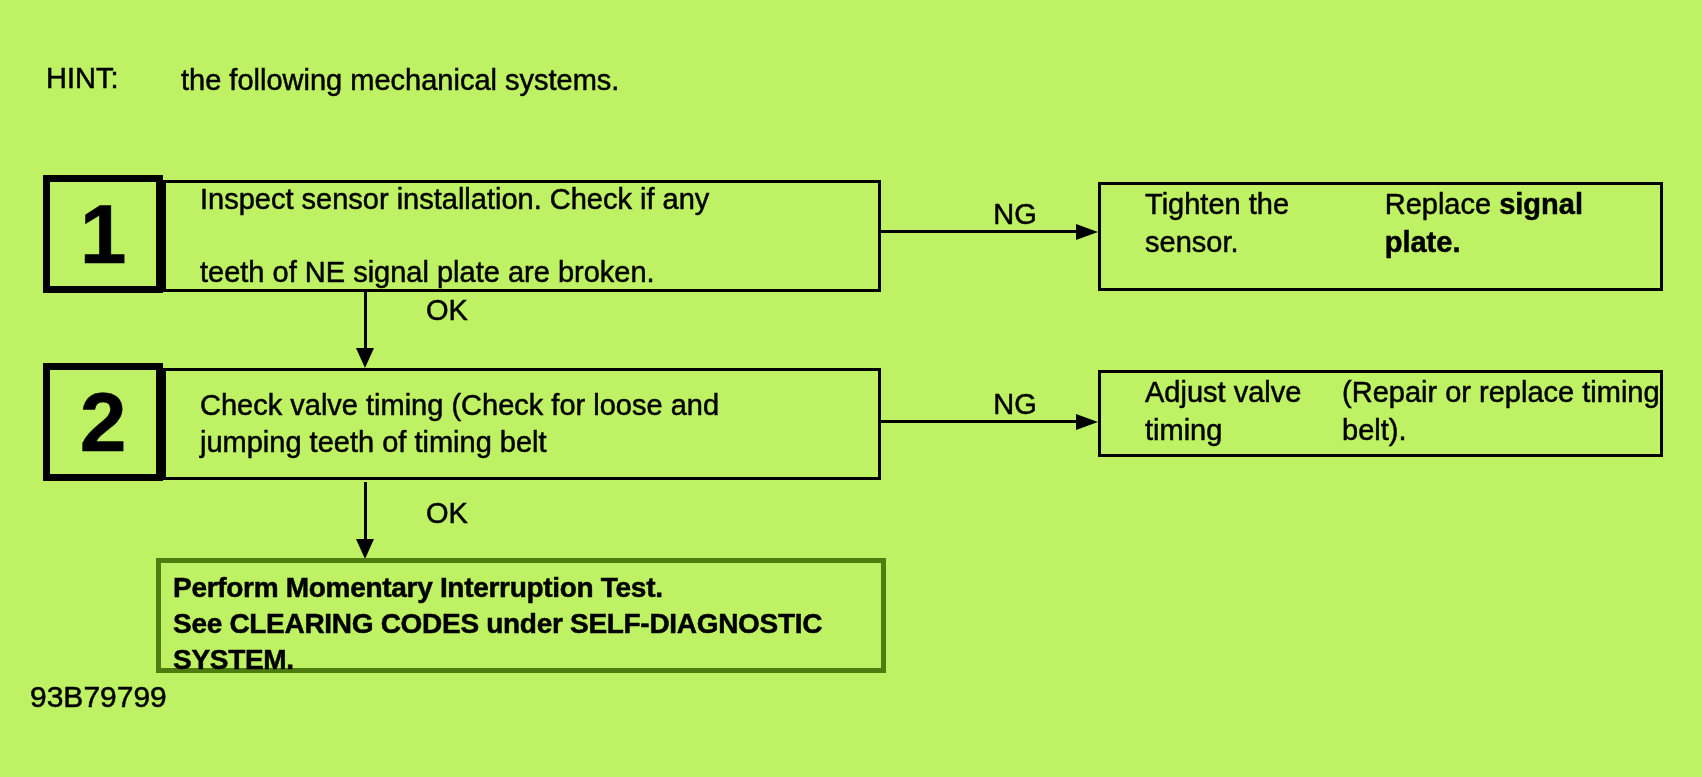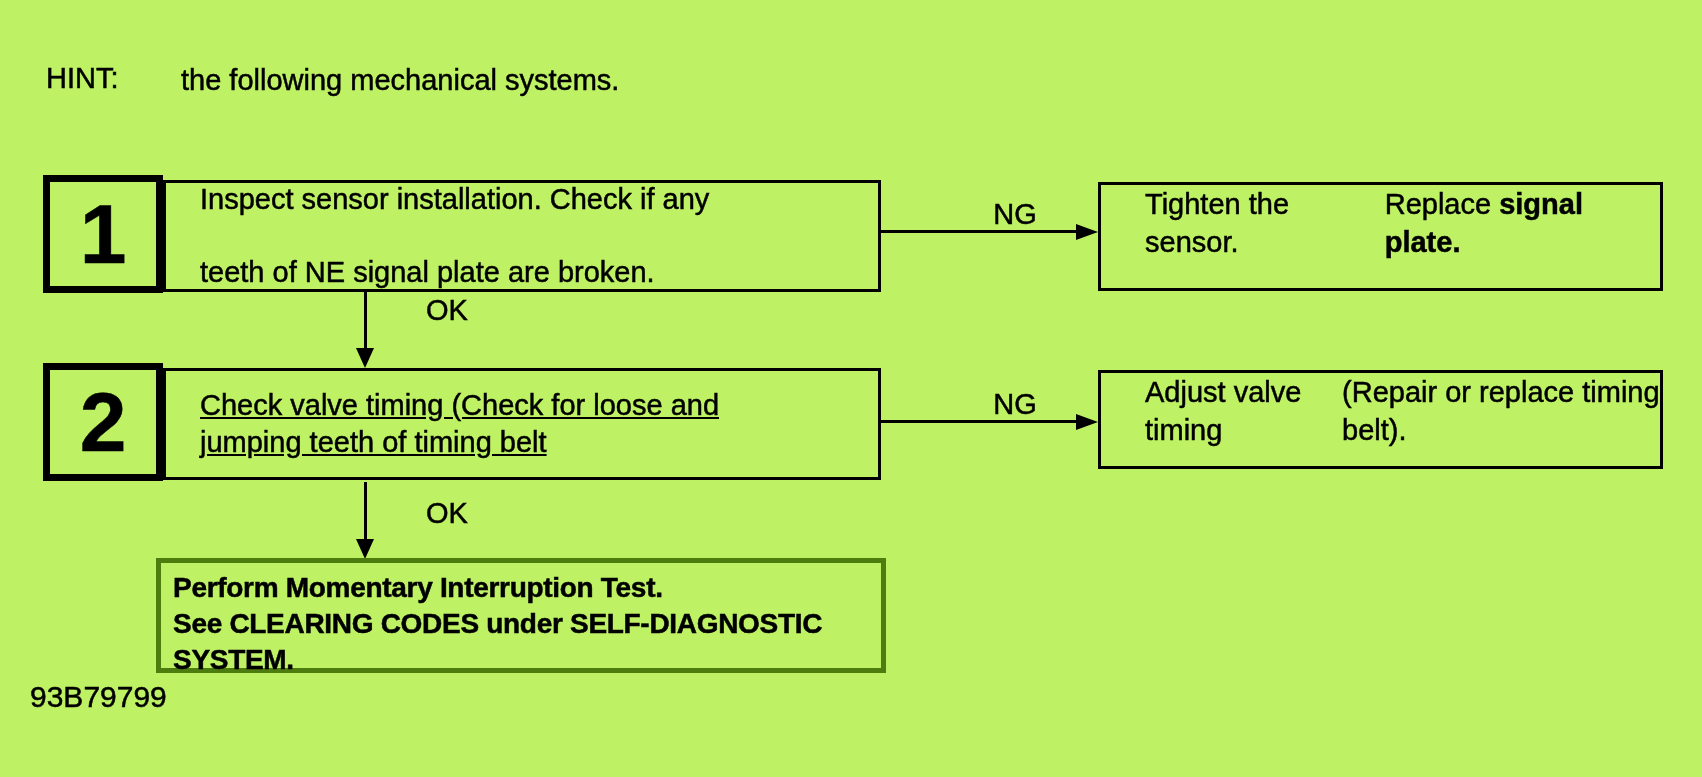--- a/index.html
+++ b/index.html
@@ -27,31 +27,31 @@
   .numbox-2 { top:363px; }
 
   
   .procbox {
     position:absolute; left:163px; width:718px;
     border:3px solid #000; box-sizing:border-box;
     display:flex; flex-direction:column; justify-content:center;
     padding-left:34px; font-size:29px; line-height:37px;
   }
   .procbox-1 { top:180px; height:112px;gap:36px; }
-  .procbox-2 { top:368px; height:112px;text-decoration:underline; }
+  .procbox-2 { top:368px; height:112px; }
 
   
   .resultbox {
     position:absolute; left:1098px; width:565px;
     border:3px solid #000; box-sizing:border-box;
     display:flex; flex-direction:row; justify-content:center;
     padding-left:44px; font-size:29px; line-height:38px;
   }
   .resultbox-1 { top:182px; height:109px; }
-  .resultbox-2 { top:370px; height:99px; }
+  .resultbox-2 { top:370px; height:87px; }
 
   
   .ng-label { position:absolute; left:955px; width:120px; text-align:center; font-size:29px; }
   .ng-1 { top:198px; }
   .ng-2 { top:388px; }
   .harrow { position:absolute; left:881px; width:198px; height:3px; background:#000; }
   .harrow-1 { top:230px; }
   .harrow-2 { top:420px; }
   .harrow-head {
     position:absolute; left:1076px; width:0; height:0;

